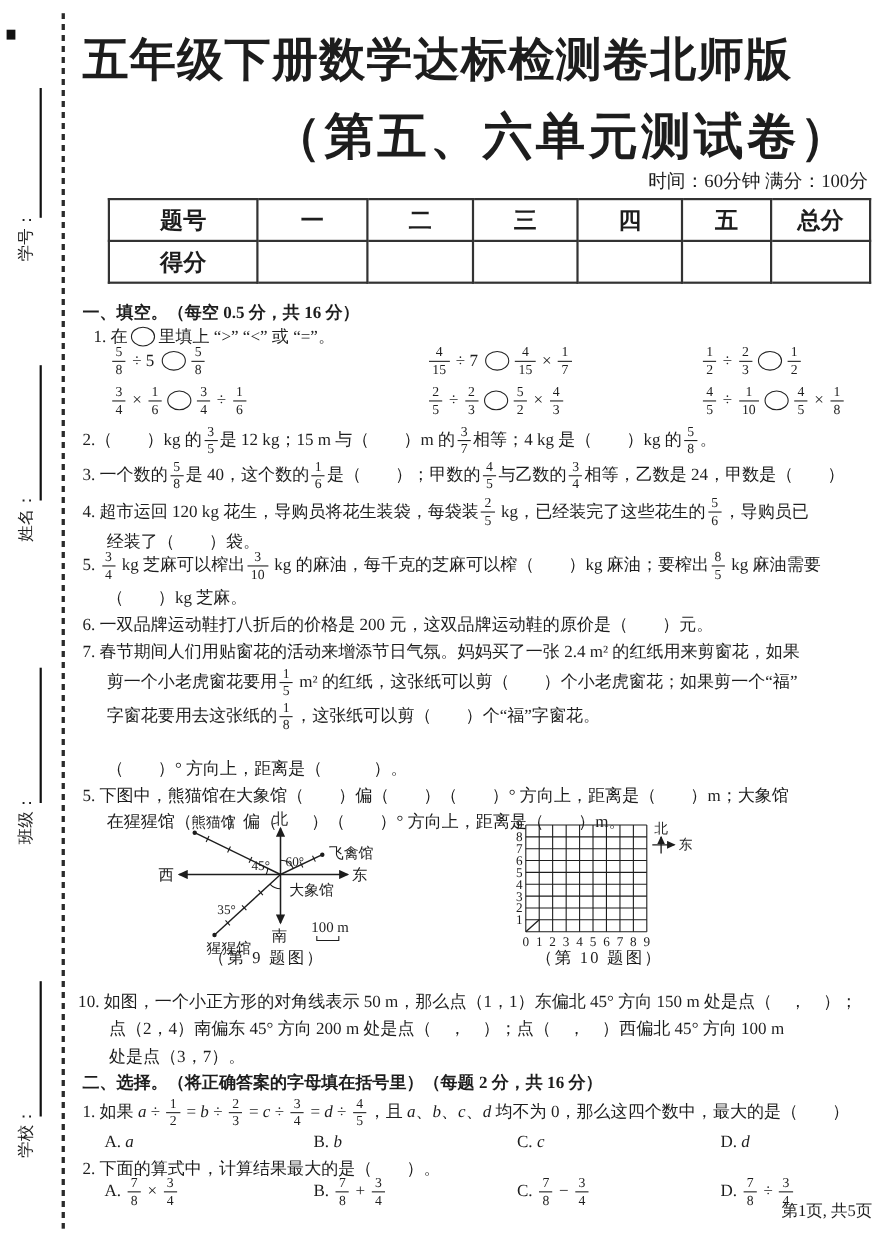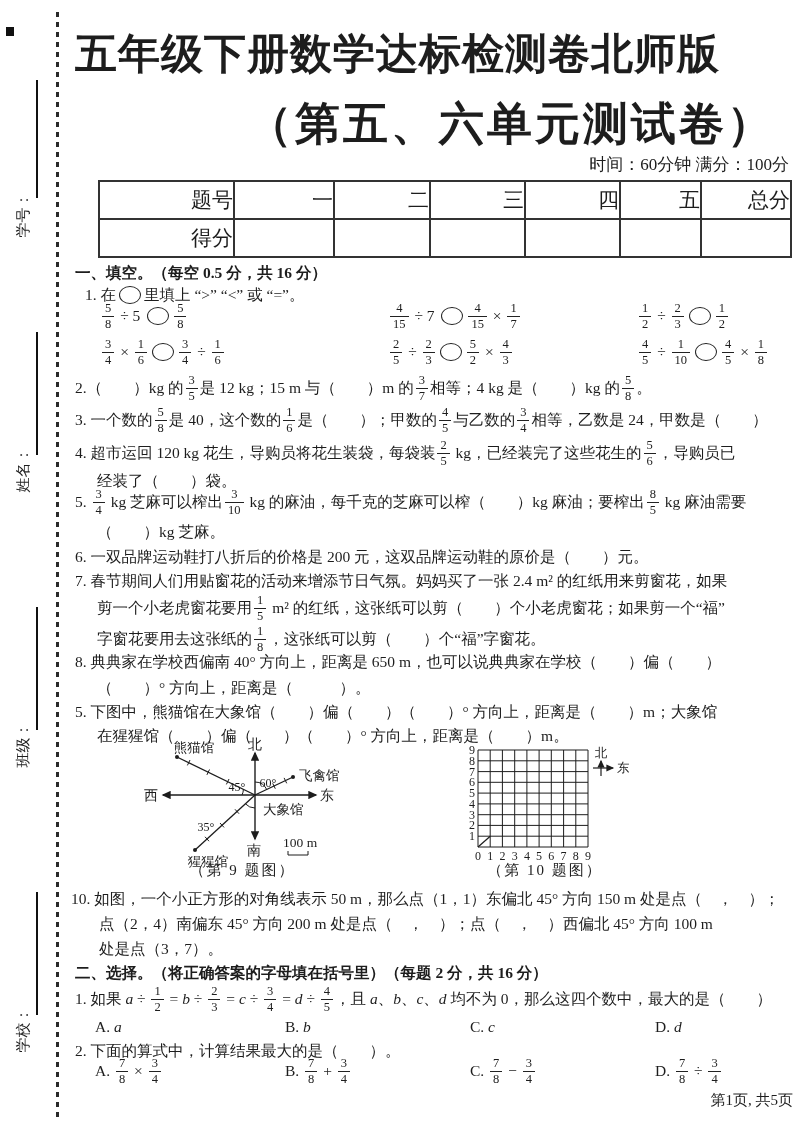--- a/index.html
+++ b/index.html
@@ -12,23 +12,23 @@
   .sb-line{position:absolute;width:2px;background:#111;}
   .sb-label{position:absolute;width:64px;height:18px;font-size:15px;text-align:center;
             transform:rotate(-90deg);white-space:nowrap;}
   .title{position:absolute;left:75px;top:26px;width:700px;text-align:left;
          font-size:42px;font-weight:bold;letter-spacing:1px;}
   .subtitle{position:absolute;left:75px;top:94px;width:700px;text-align:right;
             font-size:45px;font-weight:bold;letter-spacing:3px;}
   .meta{position:absolute;left:75px;top:153px;width:714px;text-align:right;font-size:17px;}
   table.score-table{position:absolute;left:98px;top:180px;width:692px;border-collapse:collapse;
                     table-layout:fixed;}
-  table.score-table td{border:2px solid #333;height:36px;text-align:right;
-                       font-size:21px;font-weight:normal;padding:0;}
-  .line{position:absolute;font-size:15.5px;white-space:nowrap;line-height:22px;}
+  table.score-table td{border:2px solid #333;height:36px;text-align:center;
+                       font-size:21px;font-weight:bold;padding:0;}
+  .line{position:absolute;font-size:15.5px;white-space:nowrap;line-height:22px;margin-top:12px;}
   .sec-head{font-weight:bold;}
   .frac{display:inline-flex;flex-direction:column;align-items:center;vertical-align:middle;
         line-height:1;font-size:12.5px;margin:0 2px;position:relative;top:-1px;}
   .frac .num{padding:0 3px 1px;}
   .frac .den{border-top:1.2px solid #222;padding:1px 3px 0;}
   .cmp{display:inline-block;width:20px;height:16px;border:1.4px solid #222;border-radius:50%;
        vertical-align:middle;margin:0 3px;position:relative;top:-1px;}
   .var{font-style:italic;font-family:"Liberation Serif",serif;}
   .q1cell{position:absolute;white-space:nowrap;}
   .opt{position:absolute;white-space:nowrap;}
@@ -217,21 +217,20 @@
   <div class="line" style="left:75px;top:546px;">6. 一双品牌运动鞋打八折后的价格是 200 元，这双品牌运动鞋的原价是（　　）元。</div>
   <div class="line" style="left:75px;top:570px;">7. 春节期间人们用贴窗花的活动来增添节日气氛。妈妈买了一张 2.4 m² 的红纸用来剪窗花，如果</div>
   <div class="line" style="left:97px;top:595px;">剪一个小老虎窗花要用<span class="frac">
         <span class="num">1</span>
         <span class="den">5</span>
       </span> m² 的红纸，这张纸可以剪（　　）个小老虎窗花；如果剪一个“福”</div>
   <div class="line" style="left:97px;top:626px;">字窗花要用去这张纸的<span class="frac">
         <span class="num">1</span>
         <span class="den">8</span>
       </span>，这张纸可以剪（　　）个“福”字窗花。</div>
-  <div class="line" style="left:75px;top:651px;">8. 典典家在学校西偏南 40° 方向上，距离是 650 m，也可以说典典家在学校（　　）偏（　　）</div>
   <div class="line" style="left:97px;top:677px;">（　　）° 方向上，距离是（　　　）。</div>
   <div class="line" style="left:75px;top:701px;">5. 下图中，熊猫馆在大象馆（　　）偏（　　）（　　）° 方向上，距离是（　　）m；大象馆</div>
   <div class="line" style="left:97px;top:725px;">在猩猩馆（　　）偏（　　）（　　）° 方向上，距离是（　　）m。</div>
 
   <svg style="position:absolute;left:130px;top:735px;" width="330" height="134" viewBox="0 0 330 134">
     <defs>
       <marker id="arr9" markerWidth="7" markerHeight="6" refX="5.5" refY="3" orient="auto">
         <path d="M0,0 L6.5,3 L0,6 z" fill="#1d1d1d"></path>
       </marker>
     </defs>

